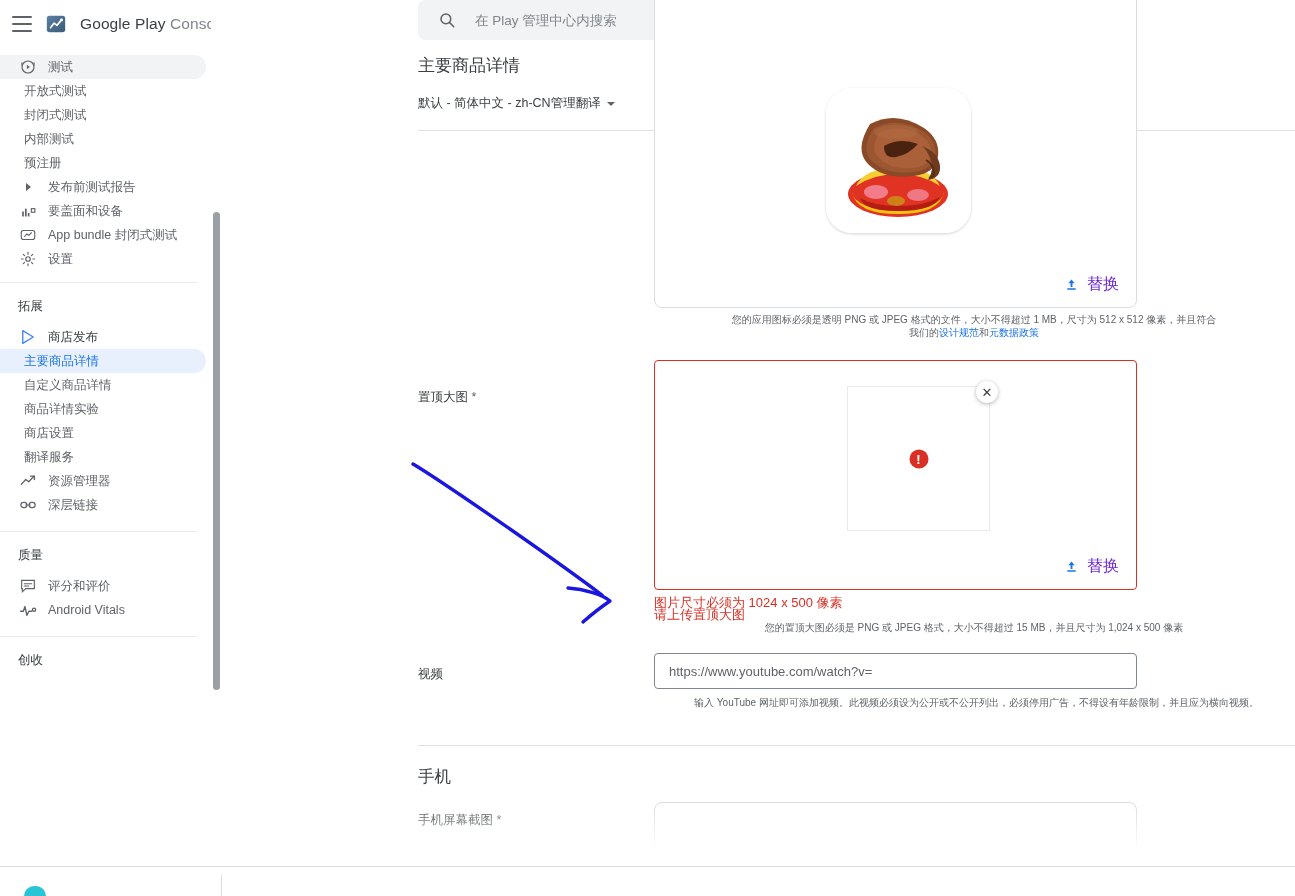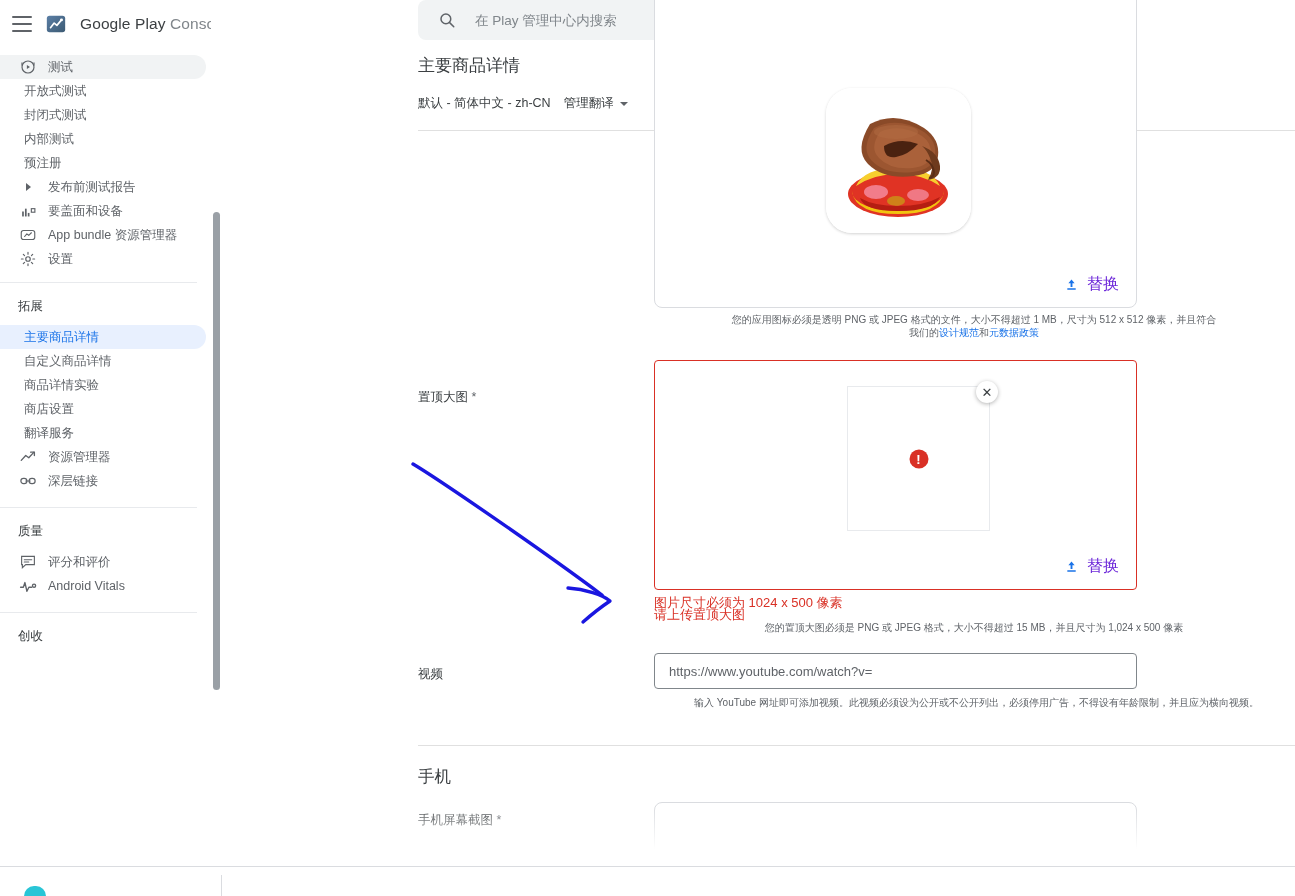--- a/index.html
+++ b/index.html
@@ -71,21 +71,21 @@
   }
   #searchbar .sicon { width: 18px; height: 18px; flex: none; }
   #search-input {
     border: 0; background: transparent; outline: none; width: 430px;
     font-size: 13.5px; color: #5f6368; font-family: inherit;
   }
   #search-input::placeholder { color: #80868b; }
 
   .page-title { position: absolute; left: 196px; top: 54px; font-size: 17px; color: #3c4043; }
   .lang-row { position: absolute; left: 196px; top: 95px; display: flex; align-items: center;
-              font-size: 12.5px; color: #3c4043; gap: 13px; }
+              font-size: 12.5px; color: #3c4043; }
   .lang-row .manage { color: #3c4043; cursor: pointer; display:flex; align-items:center; gap:6px;}
   .caret-down { width:0;height:0;border-top:4px solid #5f6368;
                 border-left:4px solid transparent;border-right:4px solid transparent; }
 
   .hr-top { position: absolute; left: 196px; top: 130px; width: 1070px; height: 1px; background: #e0e0e0; }
 
   
   #icon-card {
     position: absolute; left: 432px; top: -40px; width: 483px; height: 348px;
     border: 1px solid #dadce0; border-radius: 8px; background: #fff;
@@ -222,35 +222,43 @@
       </span>
       <span>要盖面和设备</span>
     </div>
     <div class="nav-item indent2">
       <span class="ico">
         <svg viewBox="0 0 24 24" width="18" height="18" fill="none" stroke="#5f6368" stroke-width="1.5">
           <rect x="3" y="6" width="18" height="12" rx="3"></rect>
           <path d="M7.5 14 L10.5 10.5 L13 12.5 L16.5 9" stroke-linecap="round" stroke-linejoin="round"></path>
         </svg>
       </span>
-      <span>App bundle 资源管理器</span>
+      <span>App bundle 封闭式测试</span>
     </div>
     <div class="nav-item indent2">
       <span class="ico">
         <svg viewBox="0 0 24 24" width="18" height="18" fill="none" stroke="#5f6368" stroke-width="1.6">
           <circle cx="12" cy="12" r="3"></circle>
           <path d="M12 3.2v2.3M12 18.5v2.3M3.2 12h2.3M18.5 12h2.3M5.8 5.8l1.6 1.6M16.6 16.6l1.6 1.6M18.2 5.8l-1.6 1.6M7.4 16.6l-1.6 1.6" stroke-linecap="round"></path>
         </svg>
       </span>
       <span>设置</span>
     </div>
 
     <div class="nav-divider"></div>
     <div class="nav-section">拓展</div>
 
+    <div class="nav-item indent2 blue-label">
+      <span class="ico">
+        <svg viewBox="0 0 24 24" width="18" height="18">
+          <path d="M5 3.5 L19 12 L5 20.5 Z" fill="none" stroke="#4285f4" stroke-width="1.8" stroke-linejoin="round"></path>
+        </svg>
+      </span>
+      <span>商店发布</span>
+    </div>
     <div class="nav-item indent sel">
       <span>主要商品详情</span>
     </div>
     <div class="nav-item indent">
       <span>自定义商品详情</span>
     </div>
     <div class="nav-item indent">
       <span>商品详情实验</span>
     </div>
     <div class="nav-item indent">

